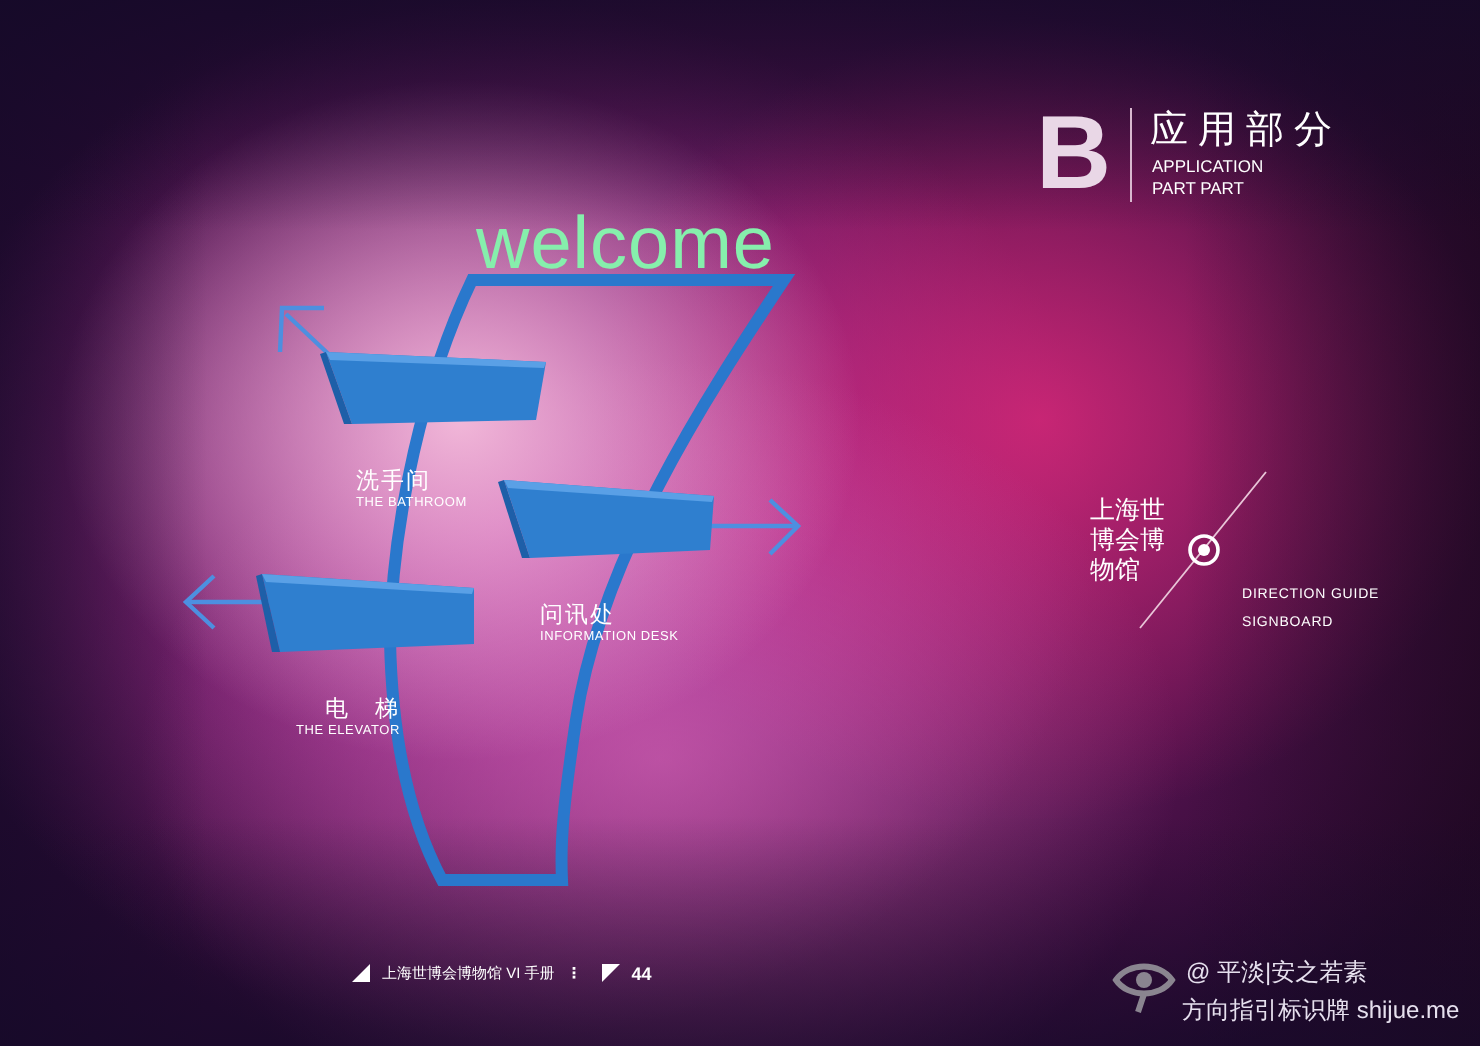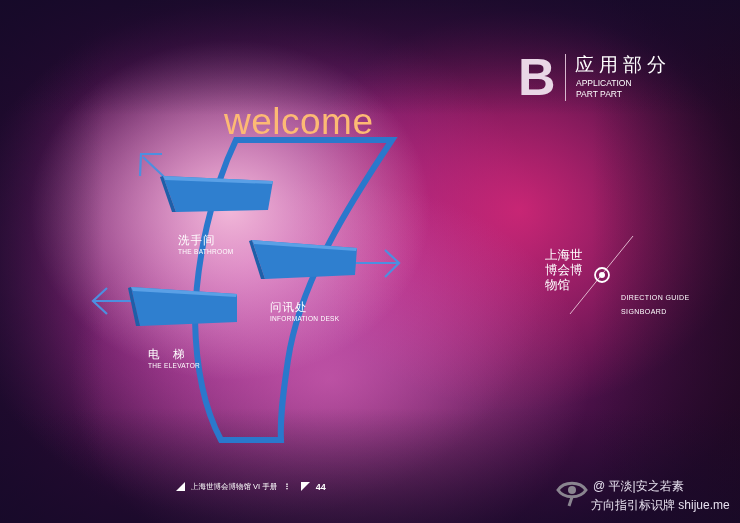--- a/index.html
+++ b/index.html
@@ -16,21 +16,21 @@
     background:
       linear-gradient(to bottom, rgba(20,10,40,0.75) 0%, rgba(0,0,0,0) 22%, rgba(0,0,0,0) 78%, rgba(20,10,40,0.6) 100%),
       linear-gradient(to right, rgba(20,10,40,0.55) 0%, rgba(0,0,0,0) 14%, rgba(0,0,0,0) 80%, rgba(30,8,30,0.65) 100%);
   }
   .abs{position:absolute;}
   .header-B{left:518px;top:52px;font-size:52px;font-weight:bold;color:#e9d7e6;line-height:50px;}
   .header-rule{left:565px;top:54px;width:1px;height:47px;background:#d8b9cf;}
   .header-cn{left:575px;top:52px;font-size:19px;letter-spacing:5px;color:#ffffff;}
   .header-en1{left:576px;top:78px;font-size:8.5px;color:#fff;}
   .header-en2{left:576px;top:89px;font-size:8.5px;color:#fff;}
-  .welcome{left:224px;top:101px;font-size:37px;color:#fdba74;letter-spacing:0.5px;}
+  .welcome{left:238px;top:101px;font-size:37px;color:#86efac;letter-spacing:0.5px;}
   svg.art{position:absolute;left:0;top:0;}
   .sign-text{position:absolute;color:#fff;margin-top:48px;}
   .sign-cn{font-size:11.5px;letter-spacing:1px;}
   .sign-en{font-size:6.5px;letter-spacing:0.3px;}
   .dir-cn{left:545px;top:248px;width:45px;font-size:12.5px;line-height:15px;color:#fff;}
   .dir-en{left:621px;top:291px;font-size:7px;color:#fff;letter-spacing:0.4px;line-height:14px;}
   .footer{left:176px;top:482px;font-size:7.5px;color:#fff;font-weight:bold;display:flex;align-items:flex-start;gap:6px;white-space:nowrap;}
   .tri{width:0;height:0;border-style:solid;}
   .tri-l{border-width:0 0 9px 9px;border-color:transparent transparent #fff transparent;}
   .tri-r{border-width:9px 0 0 9px;border-color:transparent transparent transparent #fff;transform:scaleY(-1);}
@@ -99,21 +99,21 @@
 <div class="abs welcome">welcome</div>
 
 <div class="sign-text" style="left:178px;top:185px;">
   <div class="sign-cn">洗手间</div>
   <div class="sign-en">THE BATHROOM</div>
 </div>
 <div class="sign-text" style="left:270px;top:252px;">
   <div class="sign-cn">问讯处</div>
   <div class="sign-en">INFORMATION DESK</div>
 </div>
-<div class="sign-text" style="left:148px;top:299px;">
+<div class="sign-text" style="left:148px;top:299px;text-align:right;">
   <div class="sign-cn">电　梯</div>
   <div class="sign-en">THE ELEVATOR</div>
 </div>
 
 <div class="abs dir-cn">上海世博会博物馆</div>
 <div class="abs dir-en">
   <div>DIRECTION GUIDE</div>
   <div>SIGNBOARD</div>
 </div>
 

